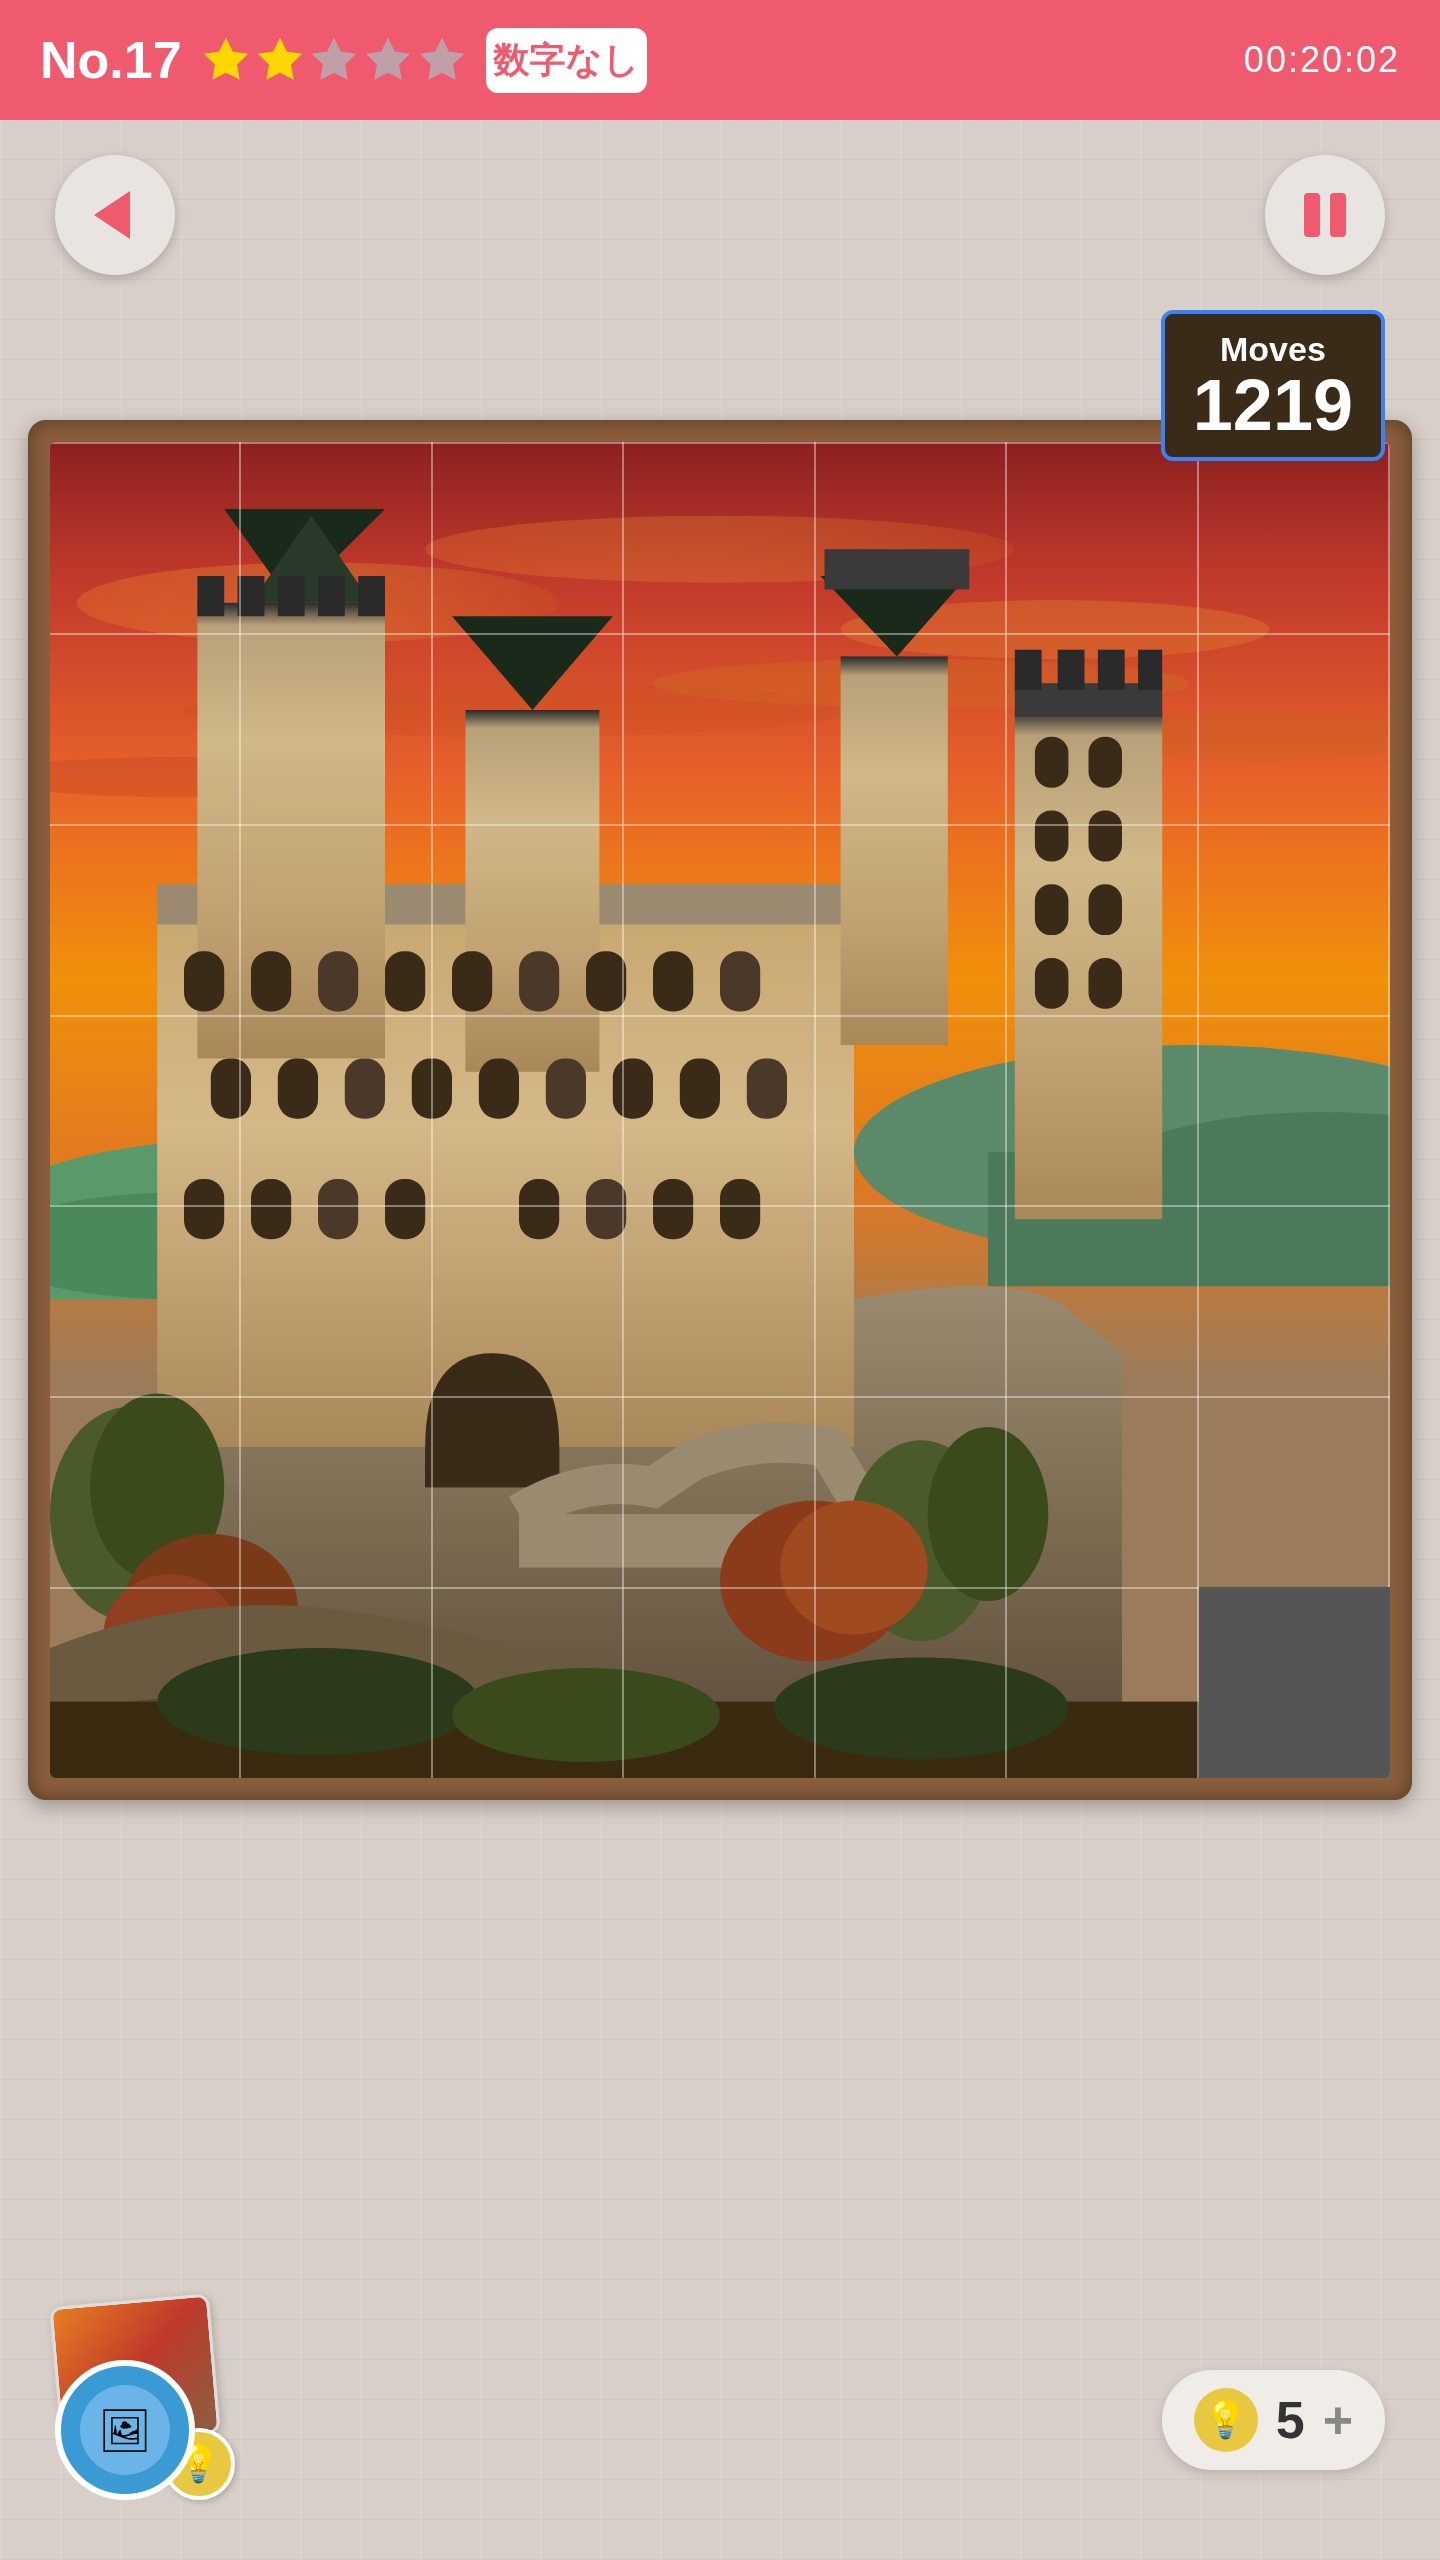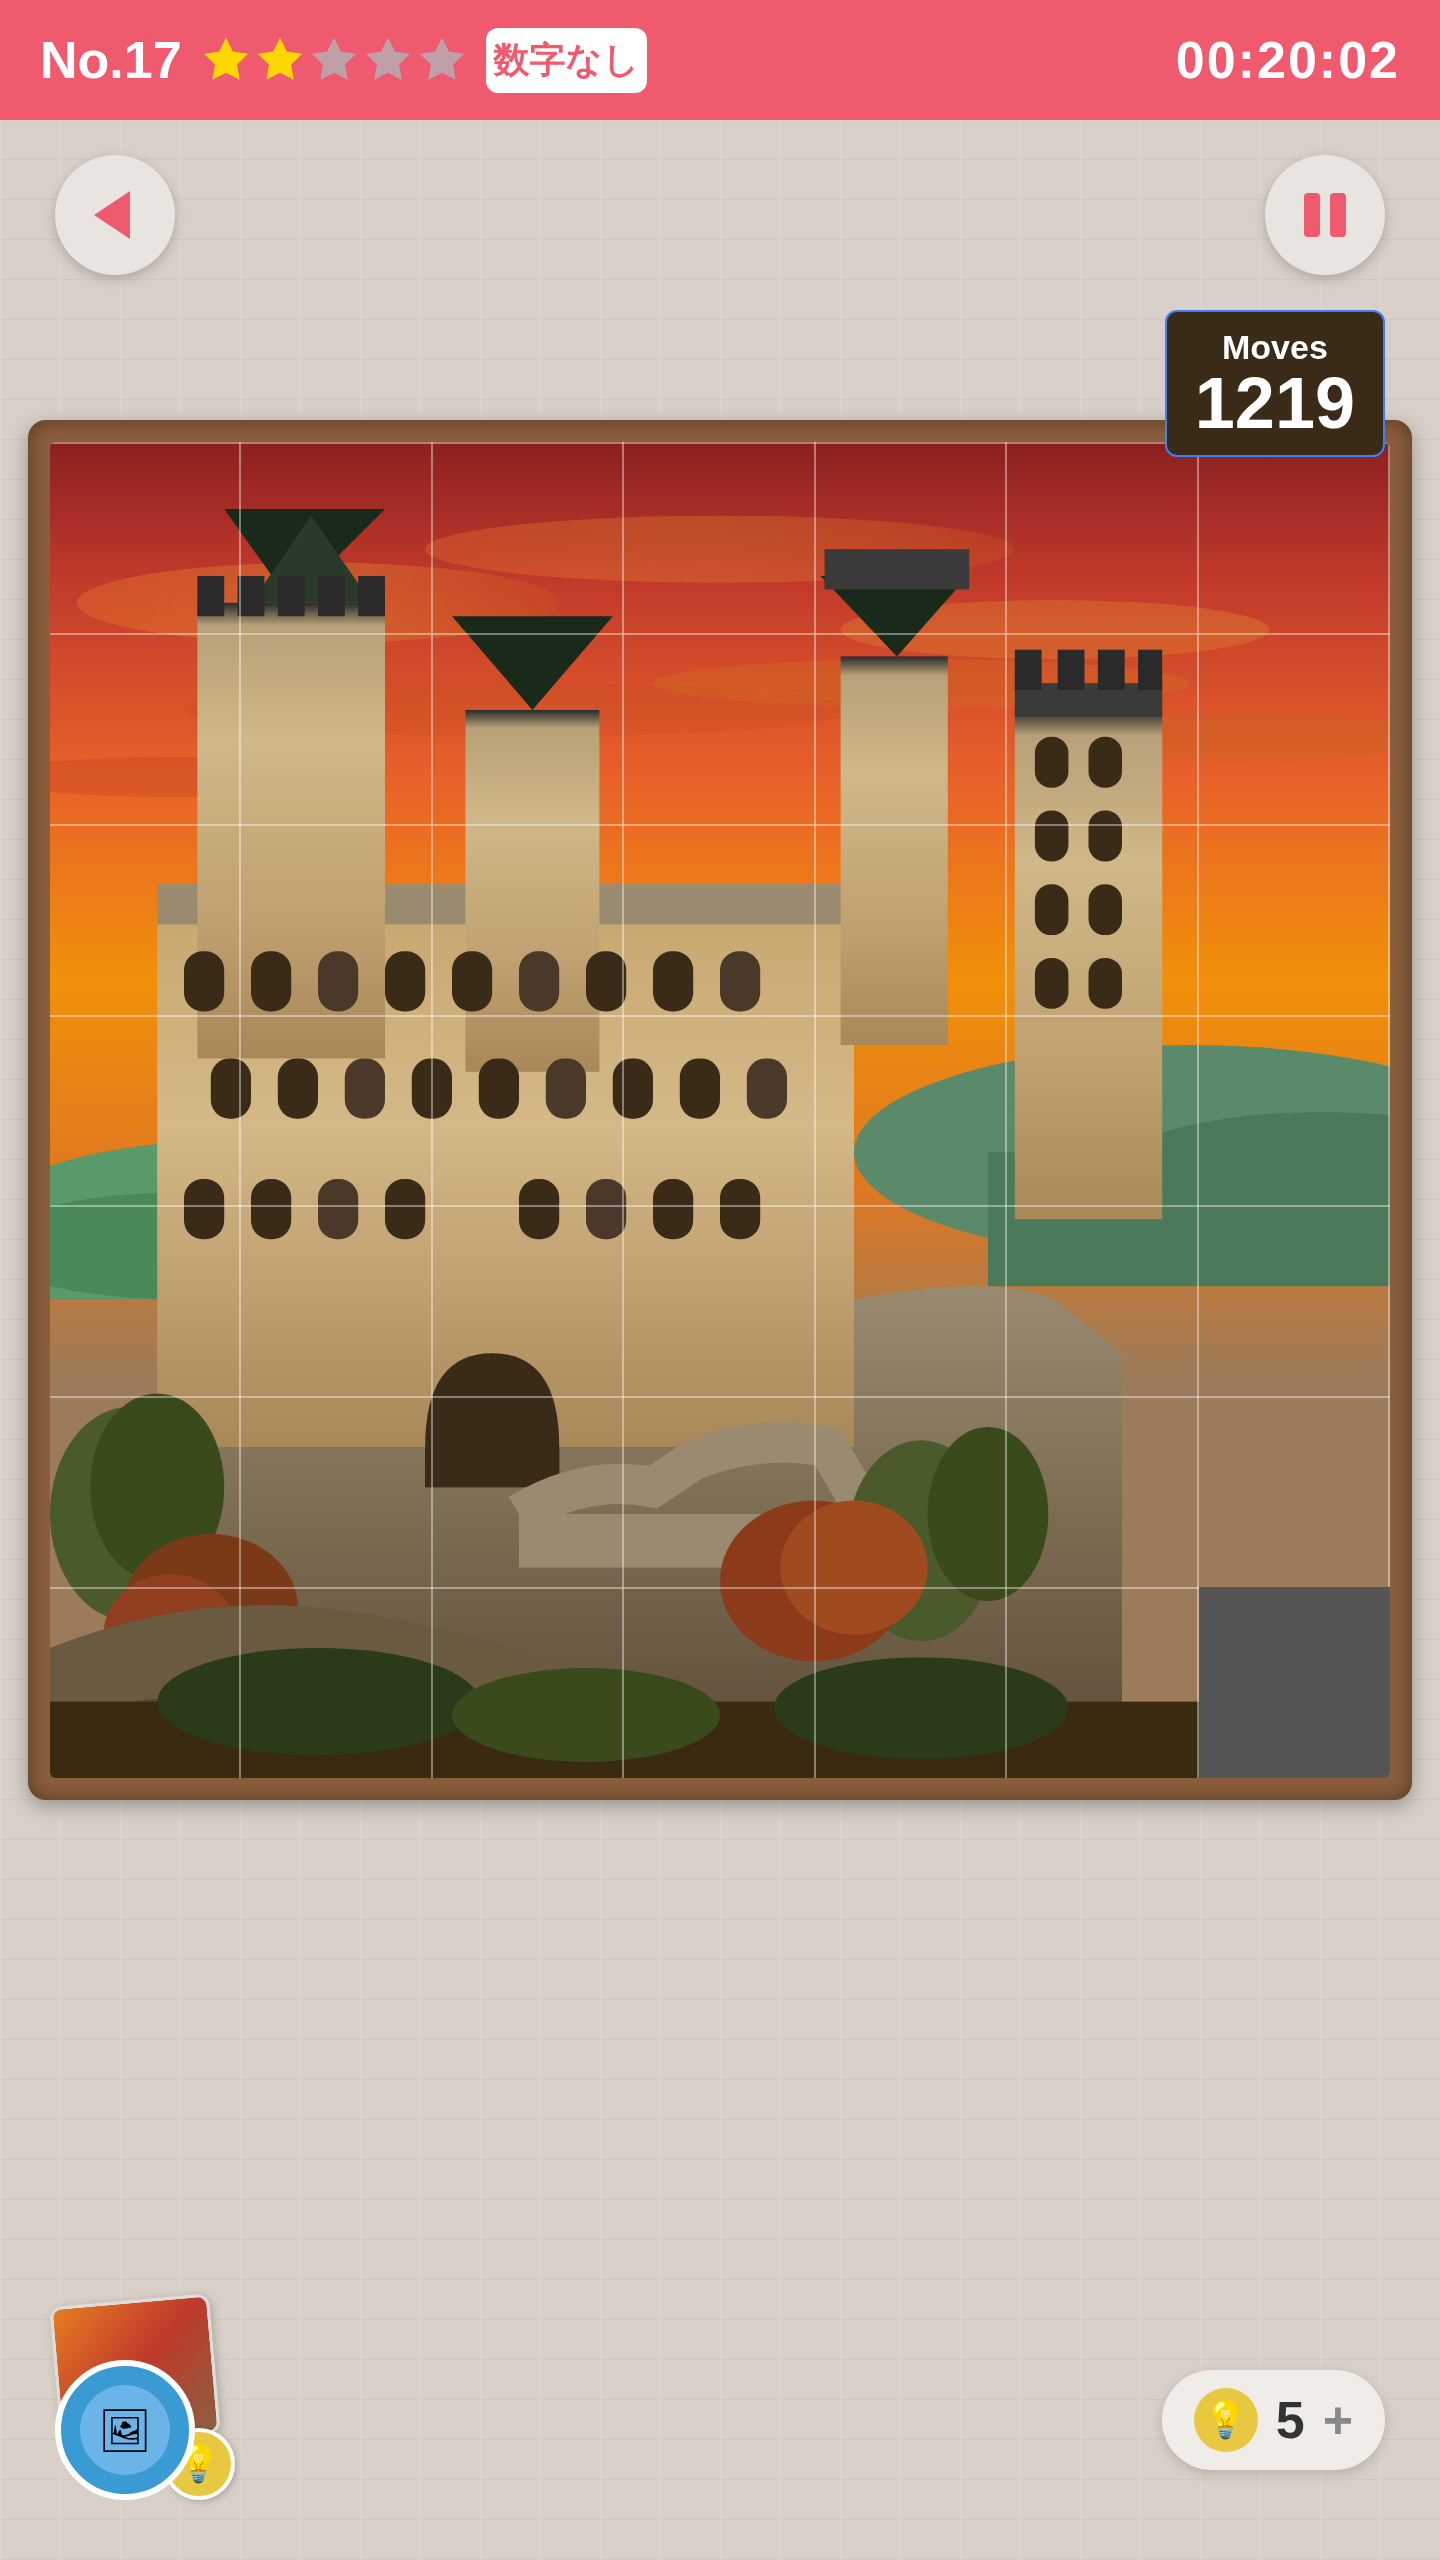--- a/index.html
+++ b/index.html
@@ -65,22 +65,22 @@
       background-color: #fff;
       color: #f05a6e;
       border-radius: 12px;
       padding: 8px 8px;
       font-size: 36px;
       font-weight: bold;
     }
 
     #timer {
       color: white;
-      font-size: 52px;
-      font-weight: bold;
+      font-size: 36px;
+      font-weight: normal;
       letter-spacing: 2px;
     }
 
     
     #back-btn {
       position: absolute;
       top: 155px;
       left: 55px;
       width: 120px;
       height: 120px;
@@ -130,21 +130,21 @@
       background: #f05a6e;
       border-radius: 4px;
     }
 
     
     #moves-counter {
       position: absolute;
       top: 310px;
       right: 55px;
       background: #3a2a18;
-      border: 2px solid #3b82f6;
+      border: 4px solid #3b82f6;
       border-radius: 12px;
       padding: 16px 28px;
       z-index: 10;
       text-align: center;
     }
 
     #moves-label {
       color: white;
       font-size: 34px;
       font-weight: bold;

